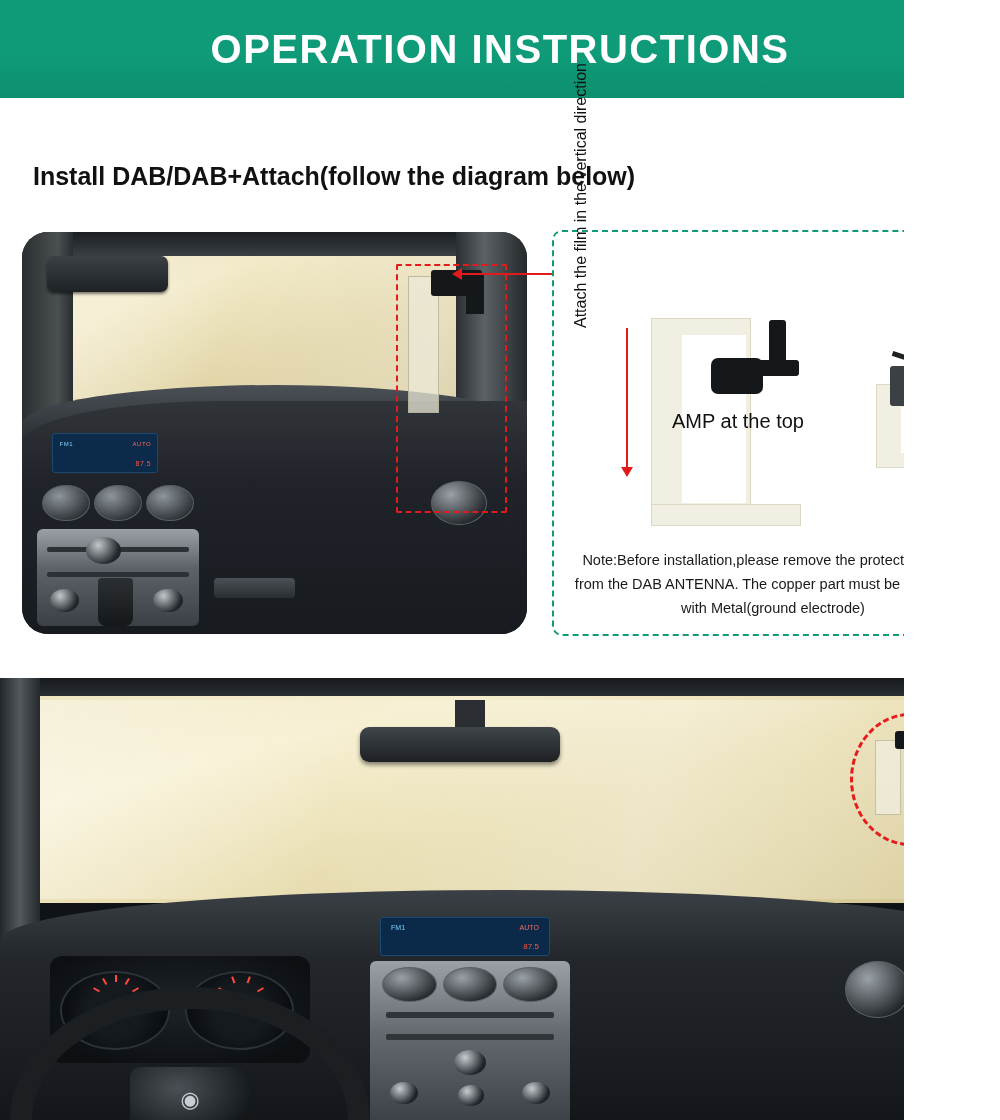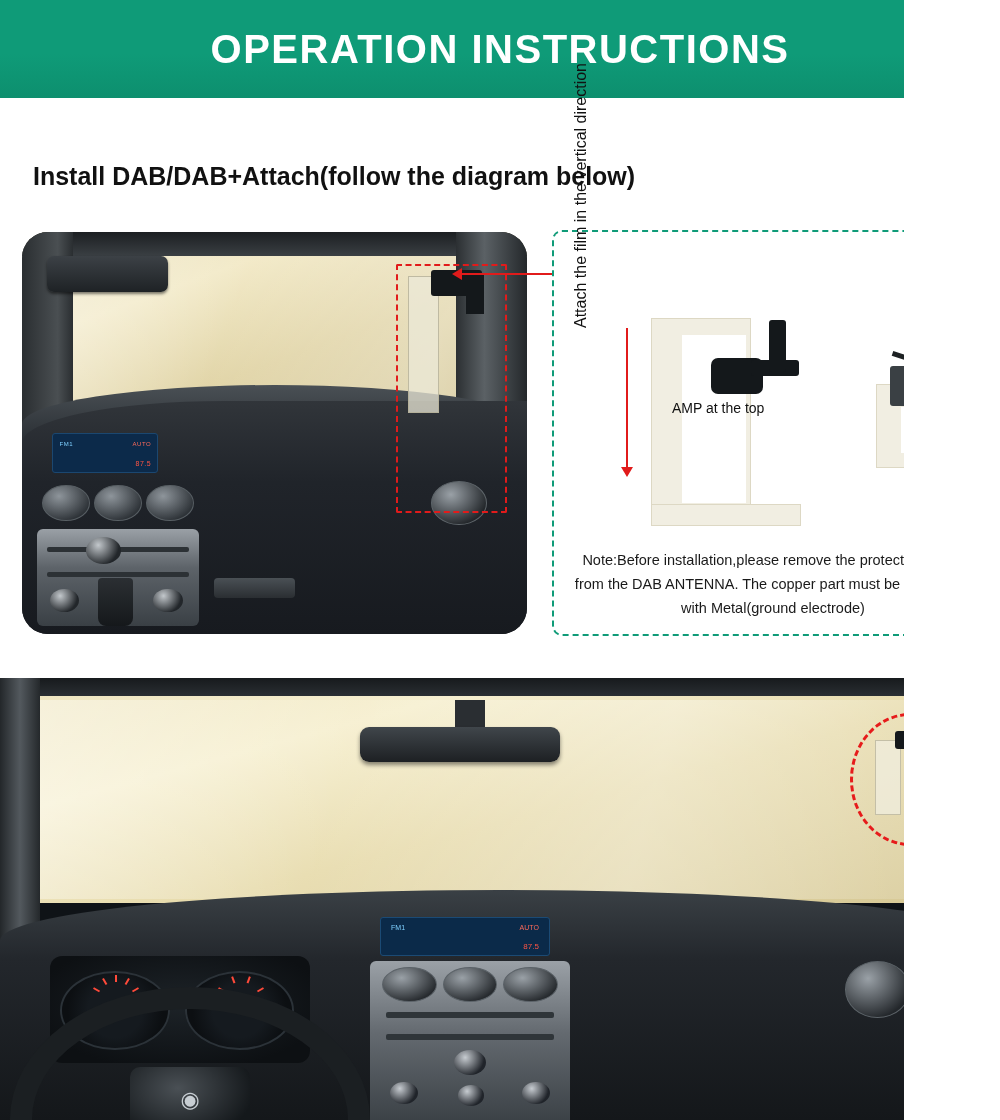--- a/index.html
+++ b/index.html
@@ -191,22 +191,22 @@
     background: #ffffff;
   }
   .suggestion {
     position: absolute; left: 38px; top: 18px;
     width: 360px;
     font-size: 16.5px;
     color: #1a1a1a;
     line-height: 27px;
   }
   .amp-label {
-    position: absolute; left: 118px; top: 168px;
-    font-size: 14px;
+    position: absolute; left: 118px; top: 178px;
+    font-size: 20px;
     color: #111;
   }
   .vertical-label {
     position: absolute;
     left: 18px; top: 96px;
     width: 200px;
     font-size: 16px;
     color: #111;
     transform: rotate(-90deg);
     transform-origin: left top;

